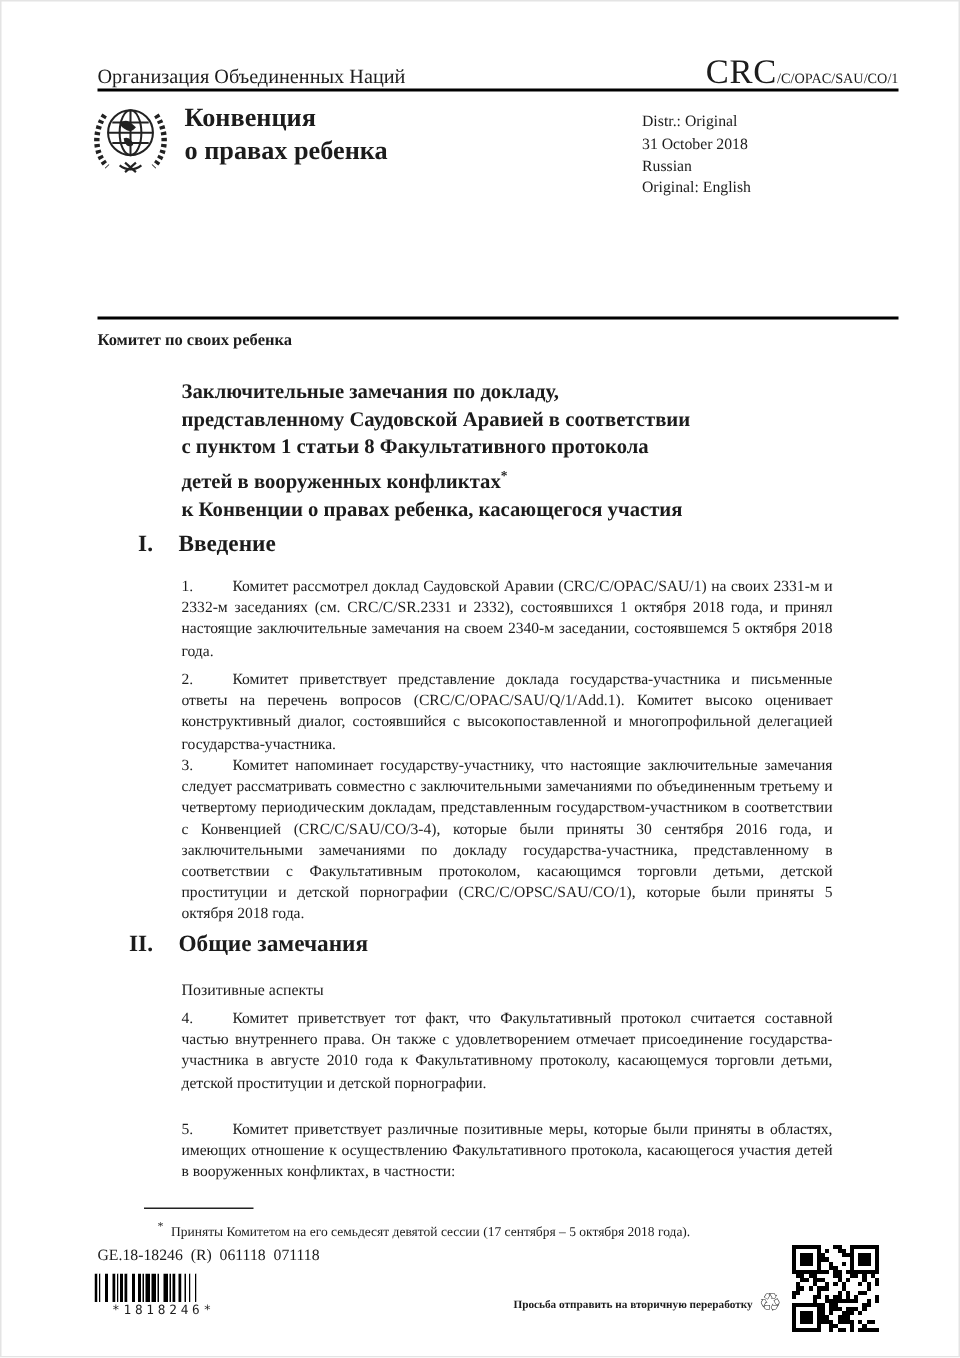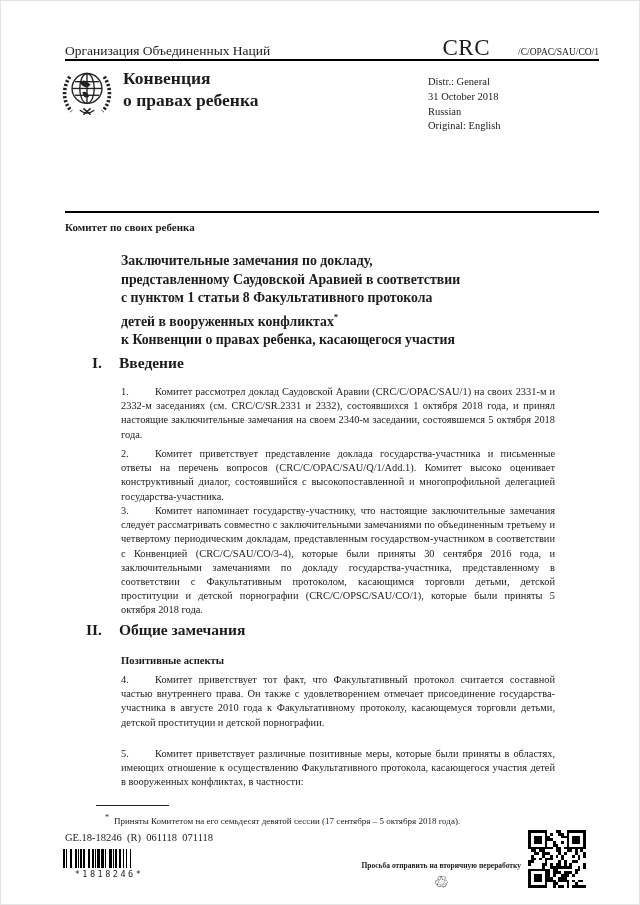--- a/index.html
+++ b/index.html
@@ -6,51 +6,51 @@
   .page{
     position:relative;width:640px;height:905px;background:#ffffff;
     font-family:"Liberation Serif", serif;color:#1c1c1c;overflow:hidden;
     box-sizing:border-box;border:1px solid #e4e4e4;
   }
   
   .top-row{position:absolute;left:64px;right:40px;top:34px;display:flex;justify-content:space-between;align-items:baseline;}
   .org-name{font-size:13.5px;}
   .doc-symbol{white-space:nowrap;}
   .doc-symbol .big{font-size:23px;letter-spacing:.5px;}
-  .doc-symbol .small{font-size:9.5px;margin-left:28px;}
+  .doc-symbol .small{font-size:9.5px;}
   .rule-1{position:absolute;left:64px;right:40px;top:58px;height:2px;background:#000;}
   .emblem{position:absolute;left:57px;top:63px;width:58px;height:58px;}
   .pub-title{position:absolute;left:122px;top:66px;font-size:17.5px;font-weight:bold;line-height:22px;}
   .distr-block{position:absolute;left:427px;top:74px;font-size:10.5px;line-height:14.8px;}
   .rule-2{position:absolute;left:64px;right:40px;top:210px;height:2px;background:#000;}
   
   .committee{position:absolute;left:64px;top:220px;font-size:11px;font-weight:bold;}
   .doc-title{position:absolute;left:120px;top:251px;font-size:13.8px;font-weight:bold;line-height:18.6px;width:460px;}
   .doc-title sup{font-size:9px;font-weight:bold;}
   .sec-head{position:absolute;display:flex;font-size:15.5px;font-weight:bold;line-height:20px;}
   .sec-head .num{width:37px;text-align:right;}
   .sec-head .txt{margin-left:17px;}
   .sec-1{left:64px;top:352px;}
   .sec-2{left:64px;top:619px;}
   .para{position:absolute;left:120px;width:434px;font-size:10.4px;line-height:14.2px;text-align:justify;margin:0;}
   .para .pnum{display:inline-block;width:34px;}
   .p-1{top:384px;} .p-2{top:446px;} .p-3{top:503px;} .p-4{top:672px;} .p-5{top:746px;}
-  .subhead{position:absolute;left:120px;top:654px;font-size:10.6px;font-weight:bold;text-align:right;}
+  .subhead{position:absolute;left:120px;top:654px;font-size:10.6px;font-weight:normal;text-align:right;}
   
   .fn-rule{position:absolute;left:95px;top:804px;width:73px;height:1px;background:#222;}
   .footnote{position:absolute;left:104px;top:811px;width:450px;font-size:9px;line-height:12px;}
   .footnote sup{font-size:8px;margin-right:5px;}
   
   .ge-number{position:absolute;left:64px;top:831px;font-size:10.5px;white-space:pre;}
   .barcode{position:absolute;left:62px;top:848px;width:92px;}
   .barcode .bars{display:flex;height:19px;overflow:hidden;width:92px;}
   .barcode .b{background:#000;height:100%;}
   .barcode .w{background:#fff;height:100%;}
   .barcode .digits{font-family:"DejaVu Sans Mono", monospace;font-size:8.5px;letter-spacing:2.5px;margin-top:1px;text-align:center;white-space:nowrap;}
-  .recycle-line{position:absolute;right:118px;top:860px;display:flex;align-items:center;gap:4px;flex-direction:column;}
+  .recycle-line{position:absolute;right:118px;top:860px;display:flex;align-items:center;gap:4px;}
   .recycle-note{font-size:7.5px;font-weight:bold;}
   .recycle-glyph{font-family:"DejaVu Sans", sans-serif;font-size:17px;line-height:17px;}
   .qr{position:absolute;left:527px;top:829px;width:58px;height:58px;}
 </style>
 </head>
 <body>
 
 <div class="page">
 
   <div class="top-row">
@@ -84,21 +84,21 @@
       </g>
     </svg>
   </div>
 
   <div class="pub-title">
     <div>Конвенция</div>
     <div>о правах ребенка</div>
   </div>
 
   <div class="distr-block">
-    <div>Distr.: General</div>
+    <div>Distr.: Original</div>
     <div>31 October 2018</div>
     <div>Russian</div>
     <div>Original: English</div>
   </div>
 
   <div class="rule-2"></div>
 
   <div class="committee">Комитет по своих ребенка</div>
 
   <div class="doc-title">

